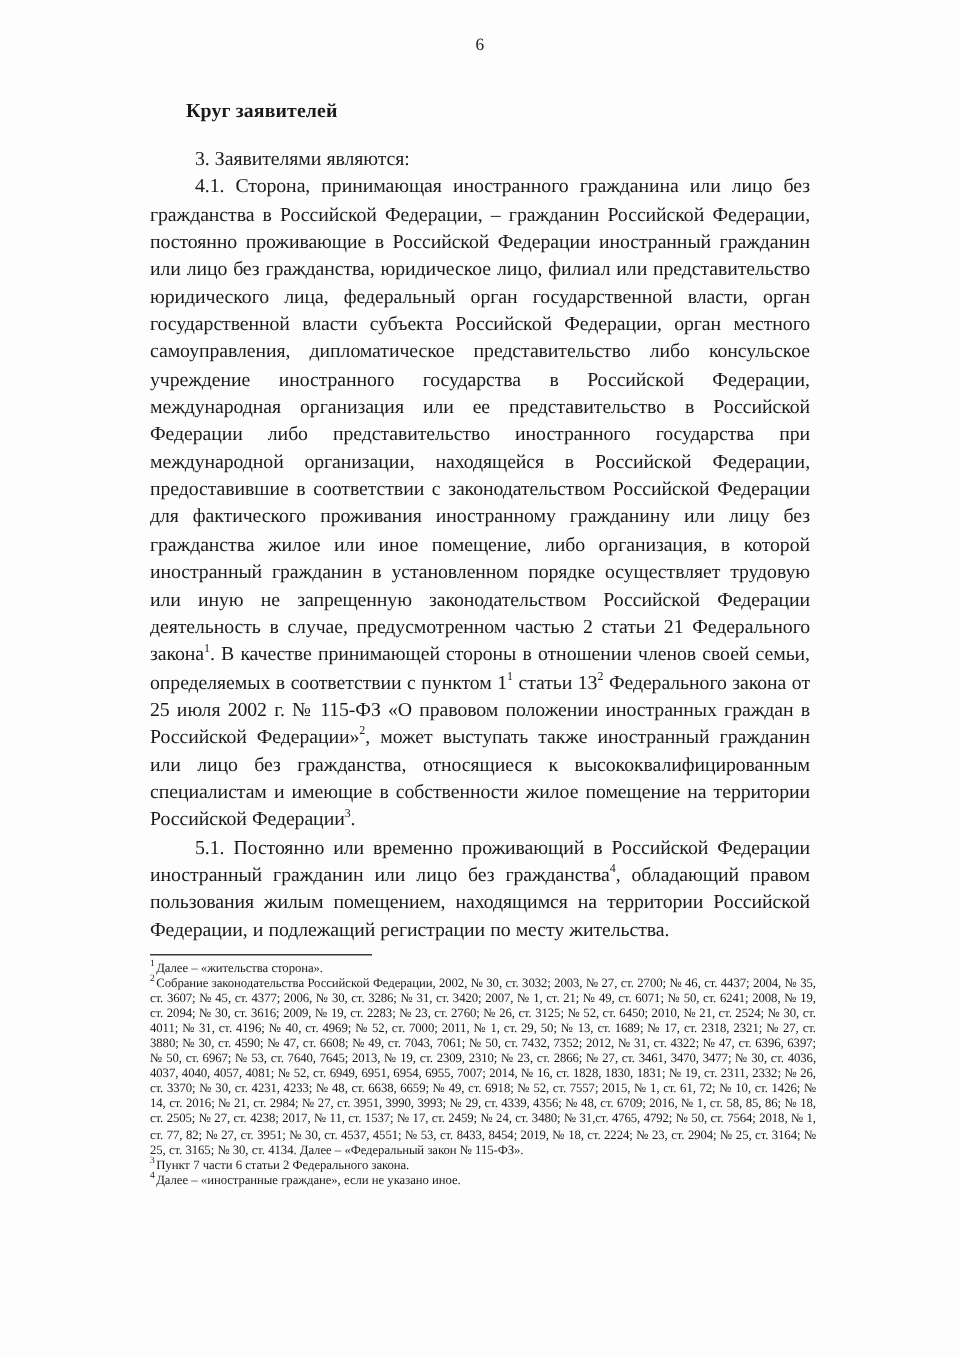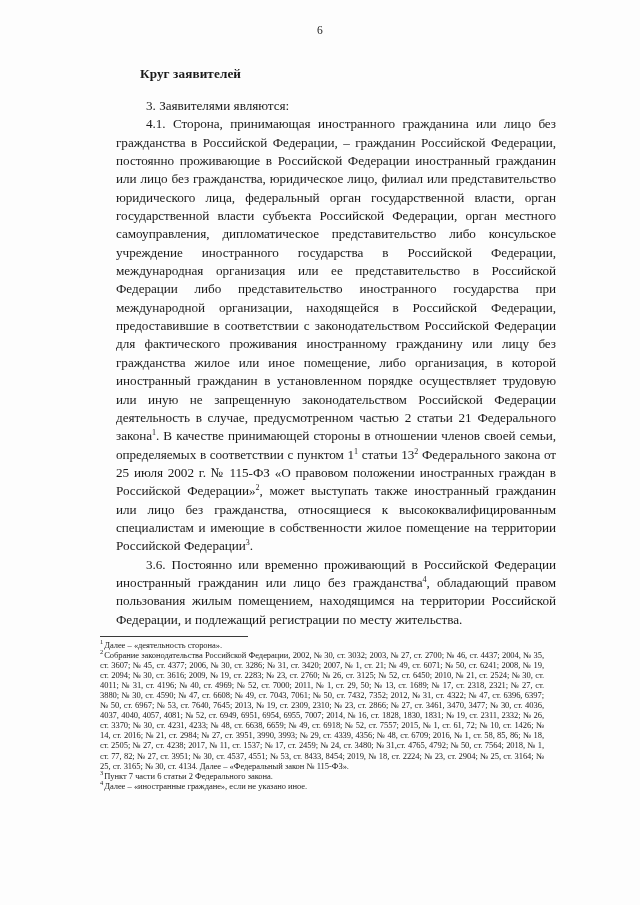--- a/index.html
+++ b/index.html
@@ -28,21 +28,21 @@
     left: 0;
     width: 640px;
     text-align: center;
     font-size: 11.5px;
     color: #222;
     letter-spacing: 0.2px;
   }
   .content {
     position: absolute;
     top: 66px;
-    left: 116px;
+    left: 100px;
     width: 440px;
   }
   .section-heading {
     font-weight: bold;
     font-size: 13.2px;
     margin: 0 0 15px 0;
     padding-left: 24px;
     letter-spacing: 0.1px;
   }
   p.body-par {
@@ -110,28 +110,28 @@
 
   <div class="page-number">6</div>
 
   <div class="content">
 
     <div class="section-heading">Круг заявителей</div>
 
     <div id="paragraphs-host">
         <p class="body-par"><span>3. Заявителями являются:</span></p>
         <p class="body-par"><span>4.1. Сторона, принимающая иностранного гражданина или лицо без гражданства в Российской Федерации, – гражданин Российской Федерации, постоянно проживающие в Российской Федерации иностранный гражданин или лицо без гражданства, юридическое лицо, филиал или представительство юридического лица, федеральный орган государственной власти, орган государственной власти субъекта Российской Федерации, орган местного самоуправления, дипломатическое представительство либо консульское учреждение иностранного государства в Российской Федерации, международная организация или ее представительство в Российской Федерации либо представительство иностранного государства при международной организации, находящейся в Российской Федерации, предоставившие в соответствии с законодательством Российской Федерации для фактического проживания иностранному гражданину или лицу без гражданства жилое или иное помещение, либо организация, в которой иностранный гражданин в установленном порядке осуществляет трудовую или иную не запрещенную законодательством Российской Федерации деятельность в случае, предусмотренном частью 2 статьи 21 Федерального закона</span><sup>1</sup><span>. В качестве принимающей стороны в отношении членов своей семьи, определяемых в соответствии с пунктом 1</span><sup>1</sup><span> статьи 13</span><sup>2</sup><span> Федерального закона от 25 июля 2002 г. № 115-ФЗ «О правовом положении иностранных граждан в Российской Федерации»</span><sup>2</sup><span>, может выступать также иностранный гражданин или лицо без гражданства, относящиеся к высококвалифицированным специалистам и имеющие в собственности жилое помещение на территории Российской Федерации</span><sup>3</sup><span>.</span></p>
-        <p class="body-par"><span>3.6. Постоянно или временно проживающий в Российской Федерации иностранный гражданин или лицо без гражданства</span><sup>4</sup><span>, обладающий правом пользования жилым помещением, находящимся на территории Российской Федерации, и подлежащий регистрации по месту жительства.</span></p>
+        <p class="body-par"><span>5.1. Постоянно или временно проживающий в Российской Федерации иностранный гражданин или лицо без гражданства</span><sup>4</sup><span>, обладающий правом пользования жилым помещением, находящимся на территории Российской Федерации, и подлежащий регистрации по месту жительства.</span></p>
       </div>
 
   </div>
 
   <div class="footnote-area">
     <div class="fn-rule"></div>
     <ol class="fn-list" id="footnotes-host">
-        <li class="fn-item fn-short"><span class="fn-marker">1</span><span>Далее – «деятельность сторона».</span></li>
+        <li class="fn-item fn-short"><span class="fn-marker">1</span><span>Далее – «жительства сторона».</span></li>
         <li class="fn-item fn-long"><span class="fn-marker">2</span><span>Собрание законодательства Российской Федерации, 2002, № 30, ст. 3032; 2003, № 27, ст. 2700; № 46, ст. 4437; 2004, № 35, ст. 3607; № 45, ст. 4377; 2006, № 30, ст. 3286; № 31, ст. 3420; 2007, № 1, ст. 21; № 49, ст. 6071; № 50, ст. 6241; 2008, № 19, ст. 2094; № 30, ст. 3616; 2009, № 19, ст. 2283; № 23, ст. 2760; № 26, ст. 3125; № 52, ст. 6450; 2010, № 21, ст. 2524; № 30, ст. 4011; № 31, ст. 4196; № 40, ст. 4969; № 52, ст. 7000; 2011, № 1, ст. 29, 50; № 13, ст. 1689; № 17, ст. 2318, 2321; № 27, ст. 3880; № 30, ст. 4590; № 47, ст. 6608; № 49, ст. 7043, 7061; № 50, ст. 7432, 7352; 2012, № 31, ст. 4322; № 47, ст. 6396, 6397; № 50, ст. 6967; № 53, ст. 7640, 7645; 2013, № 19, ст. 2309, 2310; № 23, ст. 2866; № 27, ст. 3461, 3470, 3477; № 30, ст. 4036, 4037, 4040, 4057, 4081; № 52, ст. 6949, 6951, 6954, 6955, 7007; 2014, № 16, ст. 1828, 1830, 1831; № 19, ст. 2311, 2332; № 26, ст. 3370; № 30, ст. 4231, 4233; № 48, ст. 6638, 6659; № 49, ст. 6918; № 52, ст. 7557; 2015, № 1, ст. 61, 72; № 10, ст. 1426; № 14, ст. 2016; № 21, ст. 2984; № 27, ст. 3951, 3990, 3993; № 29, ст. 4339, 4356; № 48, ст. 6709; 2016, № 1, ст. 58, 85, 86; № 18, ст. 2505; № 27, ст. 4238; 2017, № 11, ст. 1537; № 17, ст. 2459; № 24, ст. 3480; № 31,ст. 4765, 4792; № 50, ст. 7564; 2018, № 1, ст. 77, 82; № 27, ст. 3951; № 30, ст. 4537, 4551; № 53, ст. 8433, 8454; 2019, № 18, ст. 2224; № 23, ст. 2904; № 25, ст. 3164; № 25, ст. 3165; № 30, ст. 4134. Далее – «Федеральный закон № 115-ФЗ».</span></li>
         <li class="fn-item fn-short"><span class="fn-marker">3</span><span>Пункт 7 части 6 статьи 2 Федерального закона.</span></li>
         <li class="fn-item fn-short"><span class="fn-marker">4</span><span>Далее – «иностранные граждане», если не указано иное.</span></li>
       </ol>
   </div>
 
 </div>
 
 </body></html>

